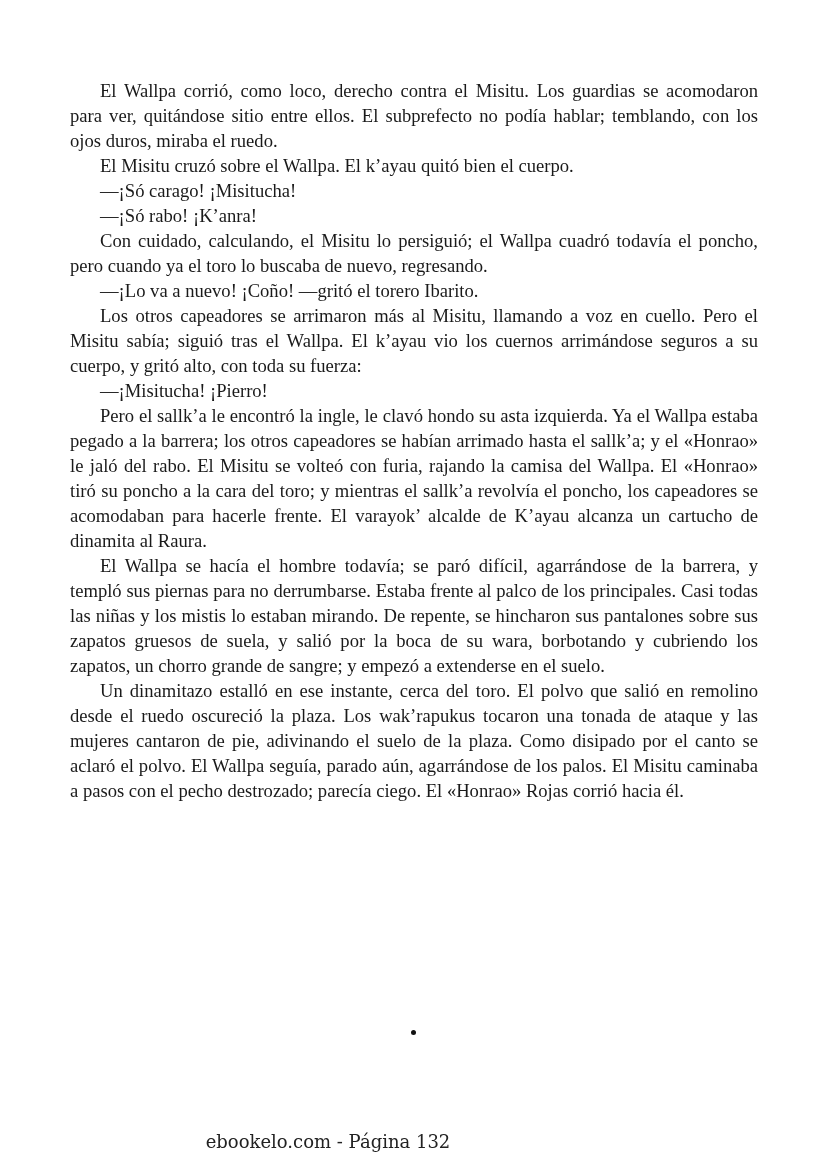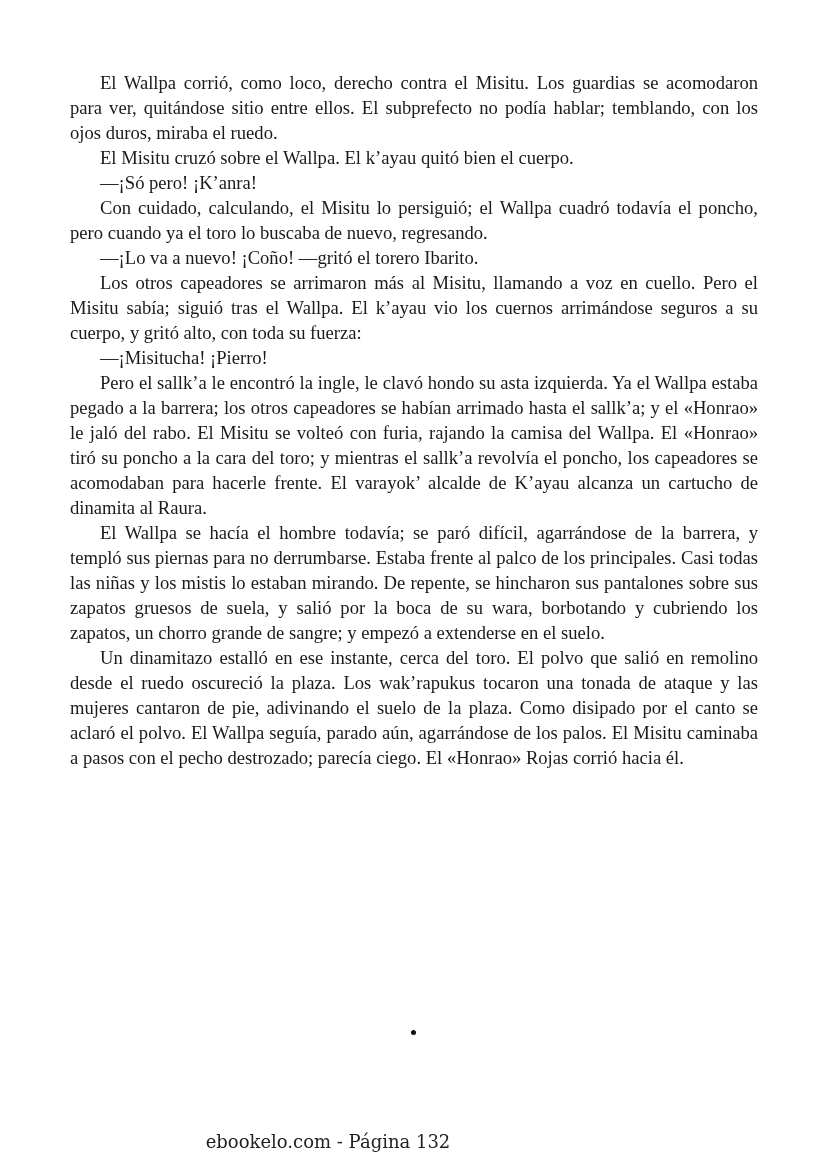--- a/index.html
+++ b/index.html
@@ -1,20 +1,20 @@
 <!DOCTYPE html>
 <html><head>
 <meta charset="utf-8">
 <style>
   html, body { margin: 0; padding: 0; background: #ffffff; }
   body { width: 828px; height: 1171px; position: relative; overflow: hidden; }
   .page {
     position: absolute;
     left: 70px;
-    top: 70px;
+    top: 78px;
     width: 688px;
     font-family: "Liberation Serif", "DejaVu Serif", serif;
     font-size: 18.6px;
     line-height: 25px;
     color: #1a1a1a;
   }
   .page p {
     margin: 0;
     text-indent: 30px;
     text-align: justify;
@@ -38,21 +38,22 @@
     font-size: 18px;
     color: #222;
   }
 </style>
 </head>
 <body>
 
 <div class="page">
   <p>El Wallpa corrió, como loco, derecho contra el Misitu. Los guardias se acomodaron para ver, quitándose sitio entre ellos. El subprefecto no podía hablar; temblando, con los ojos duros, miraba el ruedo.</p>
   <p>El Misitu cruzó sobre el Wallpa. El k’ayau quitó bien el cuerpo.</p>
-  <p>—¡Só pero! ¡K’anra!</p>
+  <p>—¡Só carago! ¡Misitucha!</p>
+  <p>—¡Só rabo! ¡K’anra!</p>
   <p>Con cuidado, calculando, el Misitu lo persiguió; el Wallpa cuadró todavía el poncho, pero cuando ya el toro lo buscaba de nuevo, regresando.</p>
   <p>—¡Lo va a nuevo! ¡Coño! —gritó el torero Ibarito.</p>
   <p>Los otros capeadores se arrimaron más al Misitu, llamando a voz en cuello. Pero el Misitu sabía; siguió tras el Wallpa. El k’ayau vio los cuernos arrimándose seguros a su cuerpo, y gritó alto, con toda su fuerza:</p>
   <p>—¡Misitucha! ¡Pierro!</p>
   <p>Pero el sallk’a le encontró la ingle, le clavó hondo su asta izquierda. Ya el Wallpa estaba pegado a la barrera; los otros capeadores se habían arrimado hasta el sallk’a; y el «Honrao» le jaló del rabo. El Misitu se volteó con furia, rajando la camisa del Wallpa. El «Honrao» tiró su poncho a la cara del toro; y mientras el sallk’a revolvía el poncho, los capeadores se acomodaban para hacerle frente. El varayok’ alcalde de K’ayau alcanza un cartucho de dinamita al Raura.</p>
   <p>El Wallpa se hacía el hombre todavía; se paró difícil, agarrándose de la barrera, y templó sus piernas para no derrumbarse. Estaba frente al palco de los principales. Casi todas las niñas y los mistis lo estaban mirando. De repente, se hincharon sus pantalones sobre sus zapatos gruesos de suela, y salió por la boca de su wara, borbotando y cubriendo los zapatos, un chorro grande de sangre; y empezó a extenderse en el suelo.</p>
   <p>Un dinamitazo estalló en ese instante, cerca del toro. El polvo que salió en remolino desde el ruedo oscureció la plaza. Los wak’rapukus tocaron una tonada de ataque y las mujeres cantaron de pie, adivinando el suelo de la plaza. Como disipado por el canto se aclaró el polvo. El Wallpa seguía, parado aún, agarrándose de los palos. El Misitu caminaba a pasos con el pecho destrozado; parecía ciego. El «Honrao» Rojas corrió hacia él.</p>
 </div>
 
 <div class="separator"></div>

